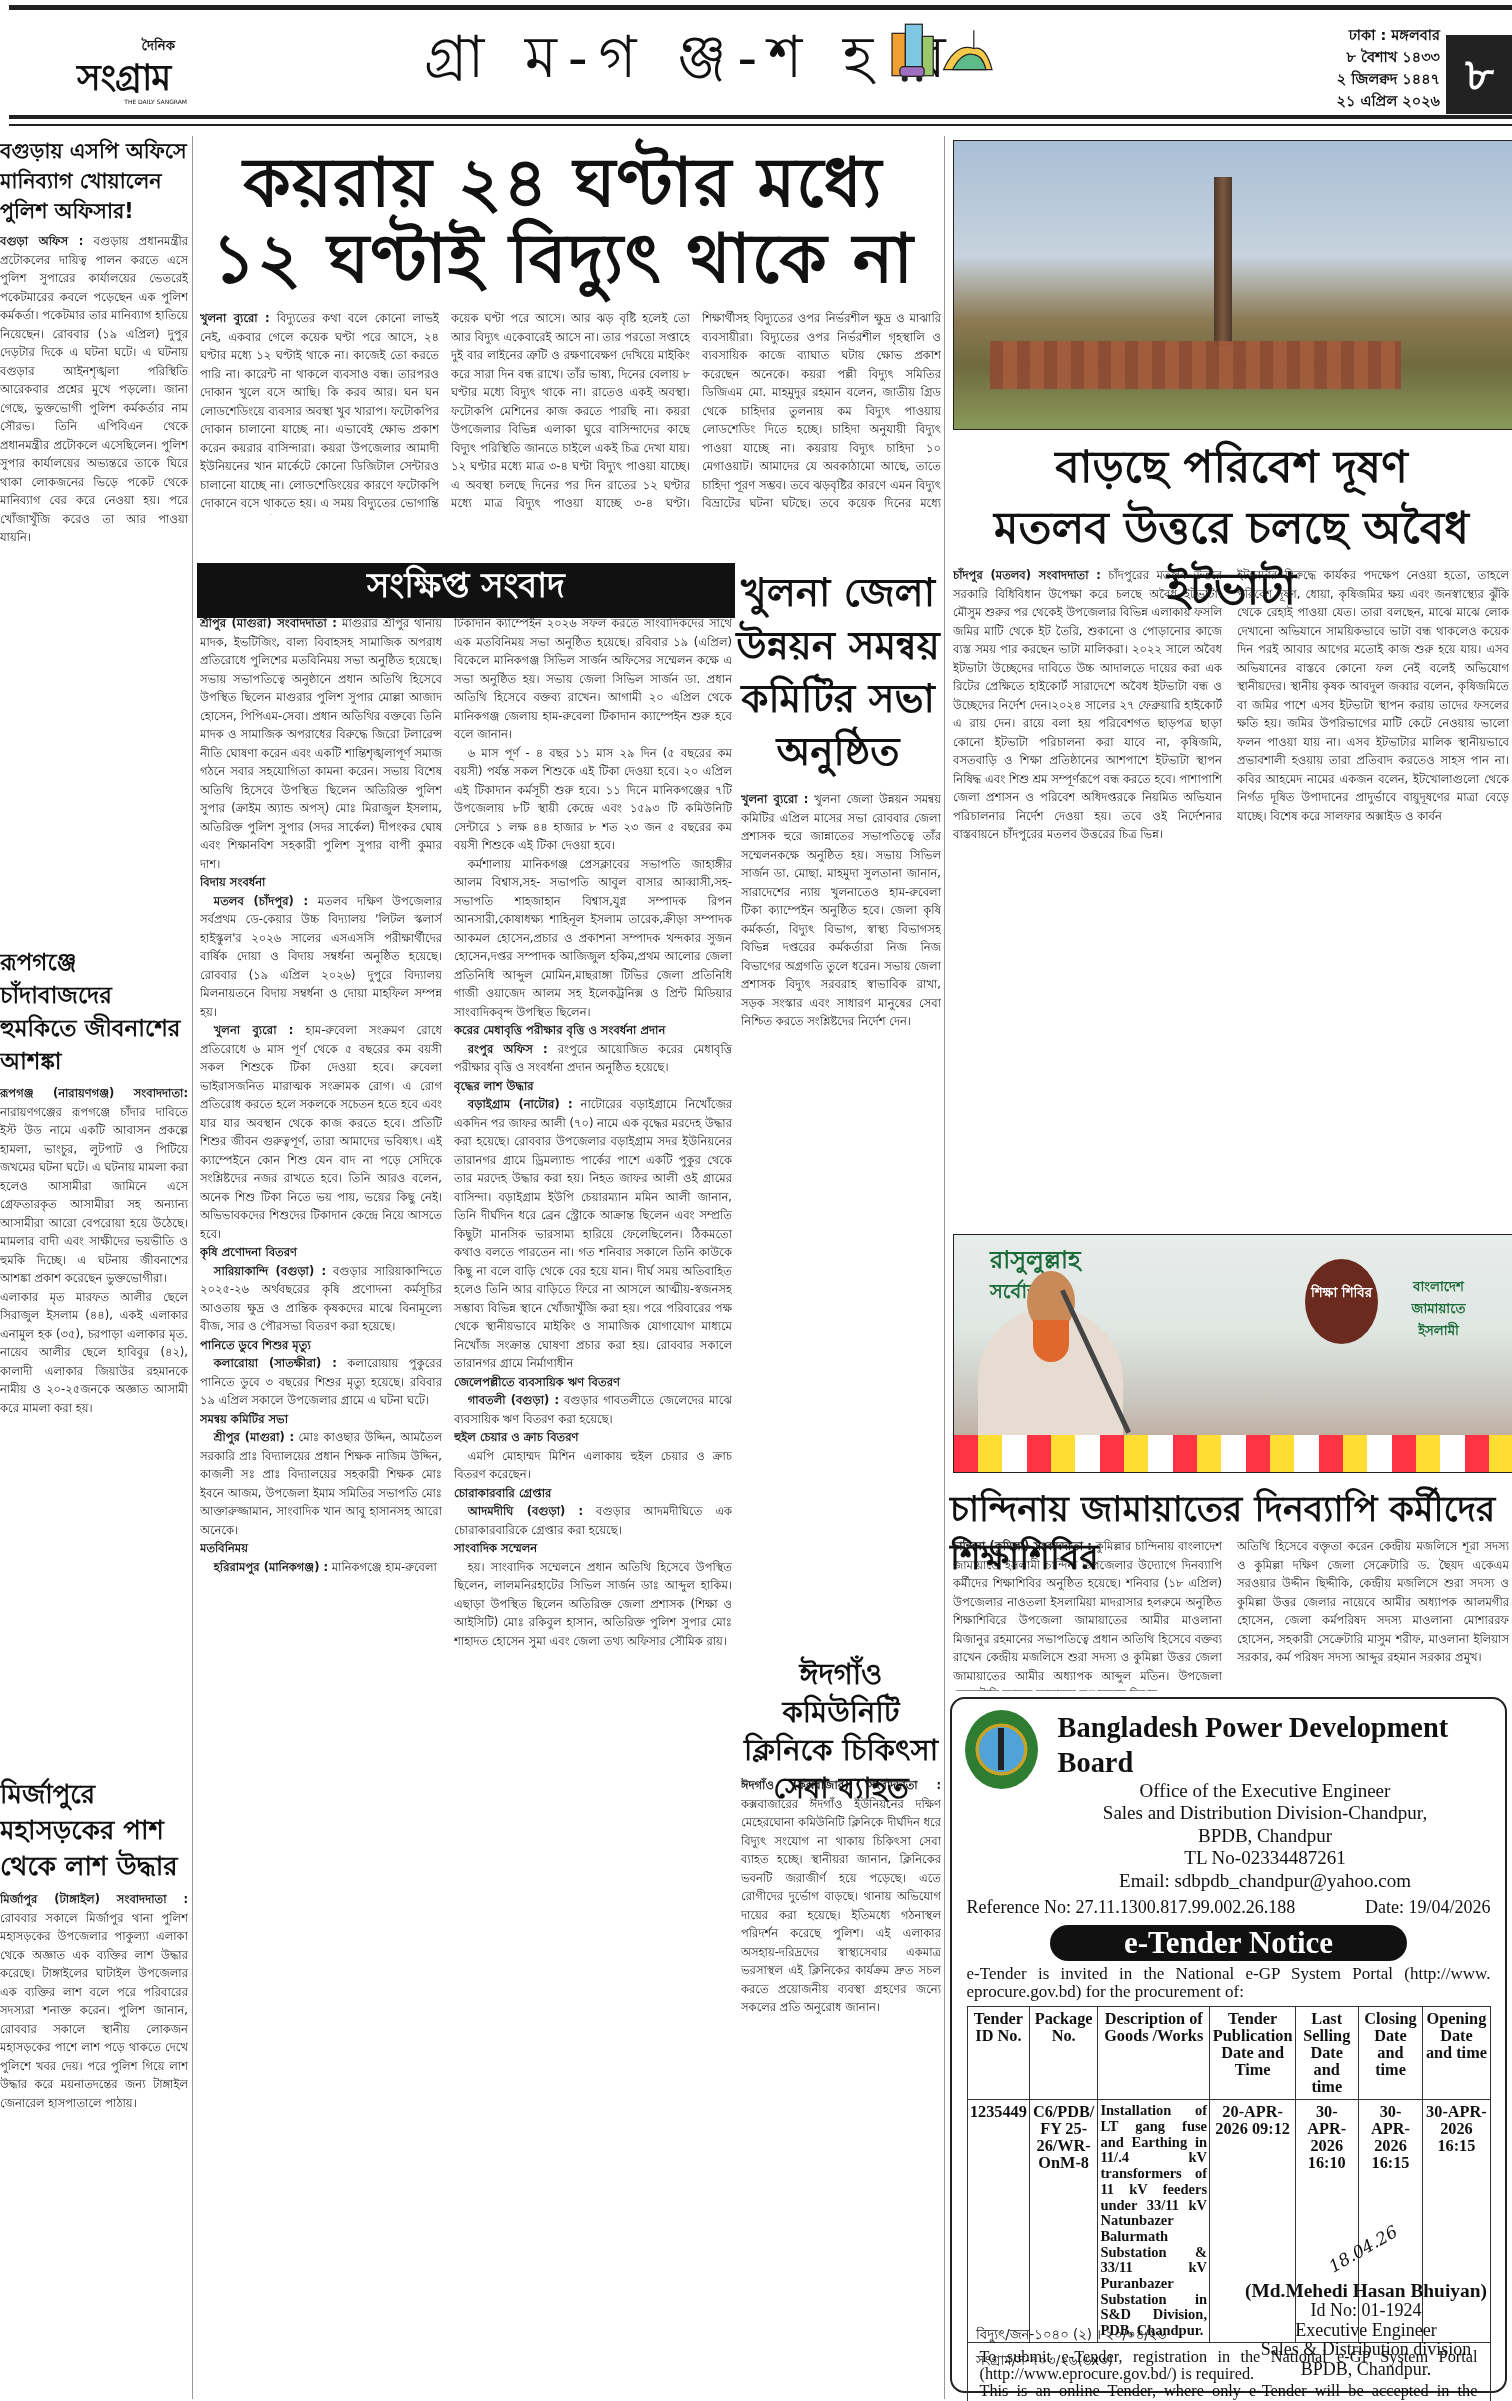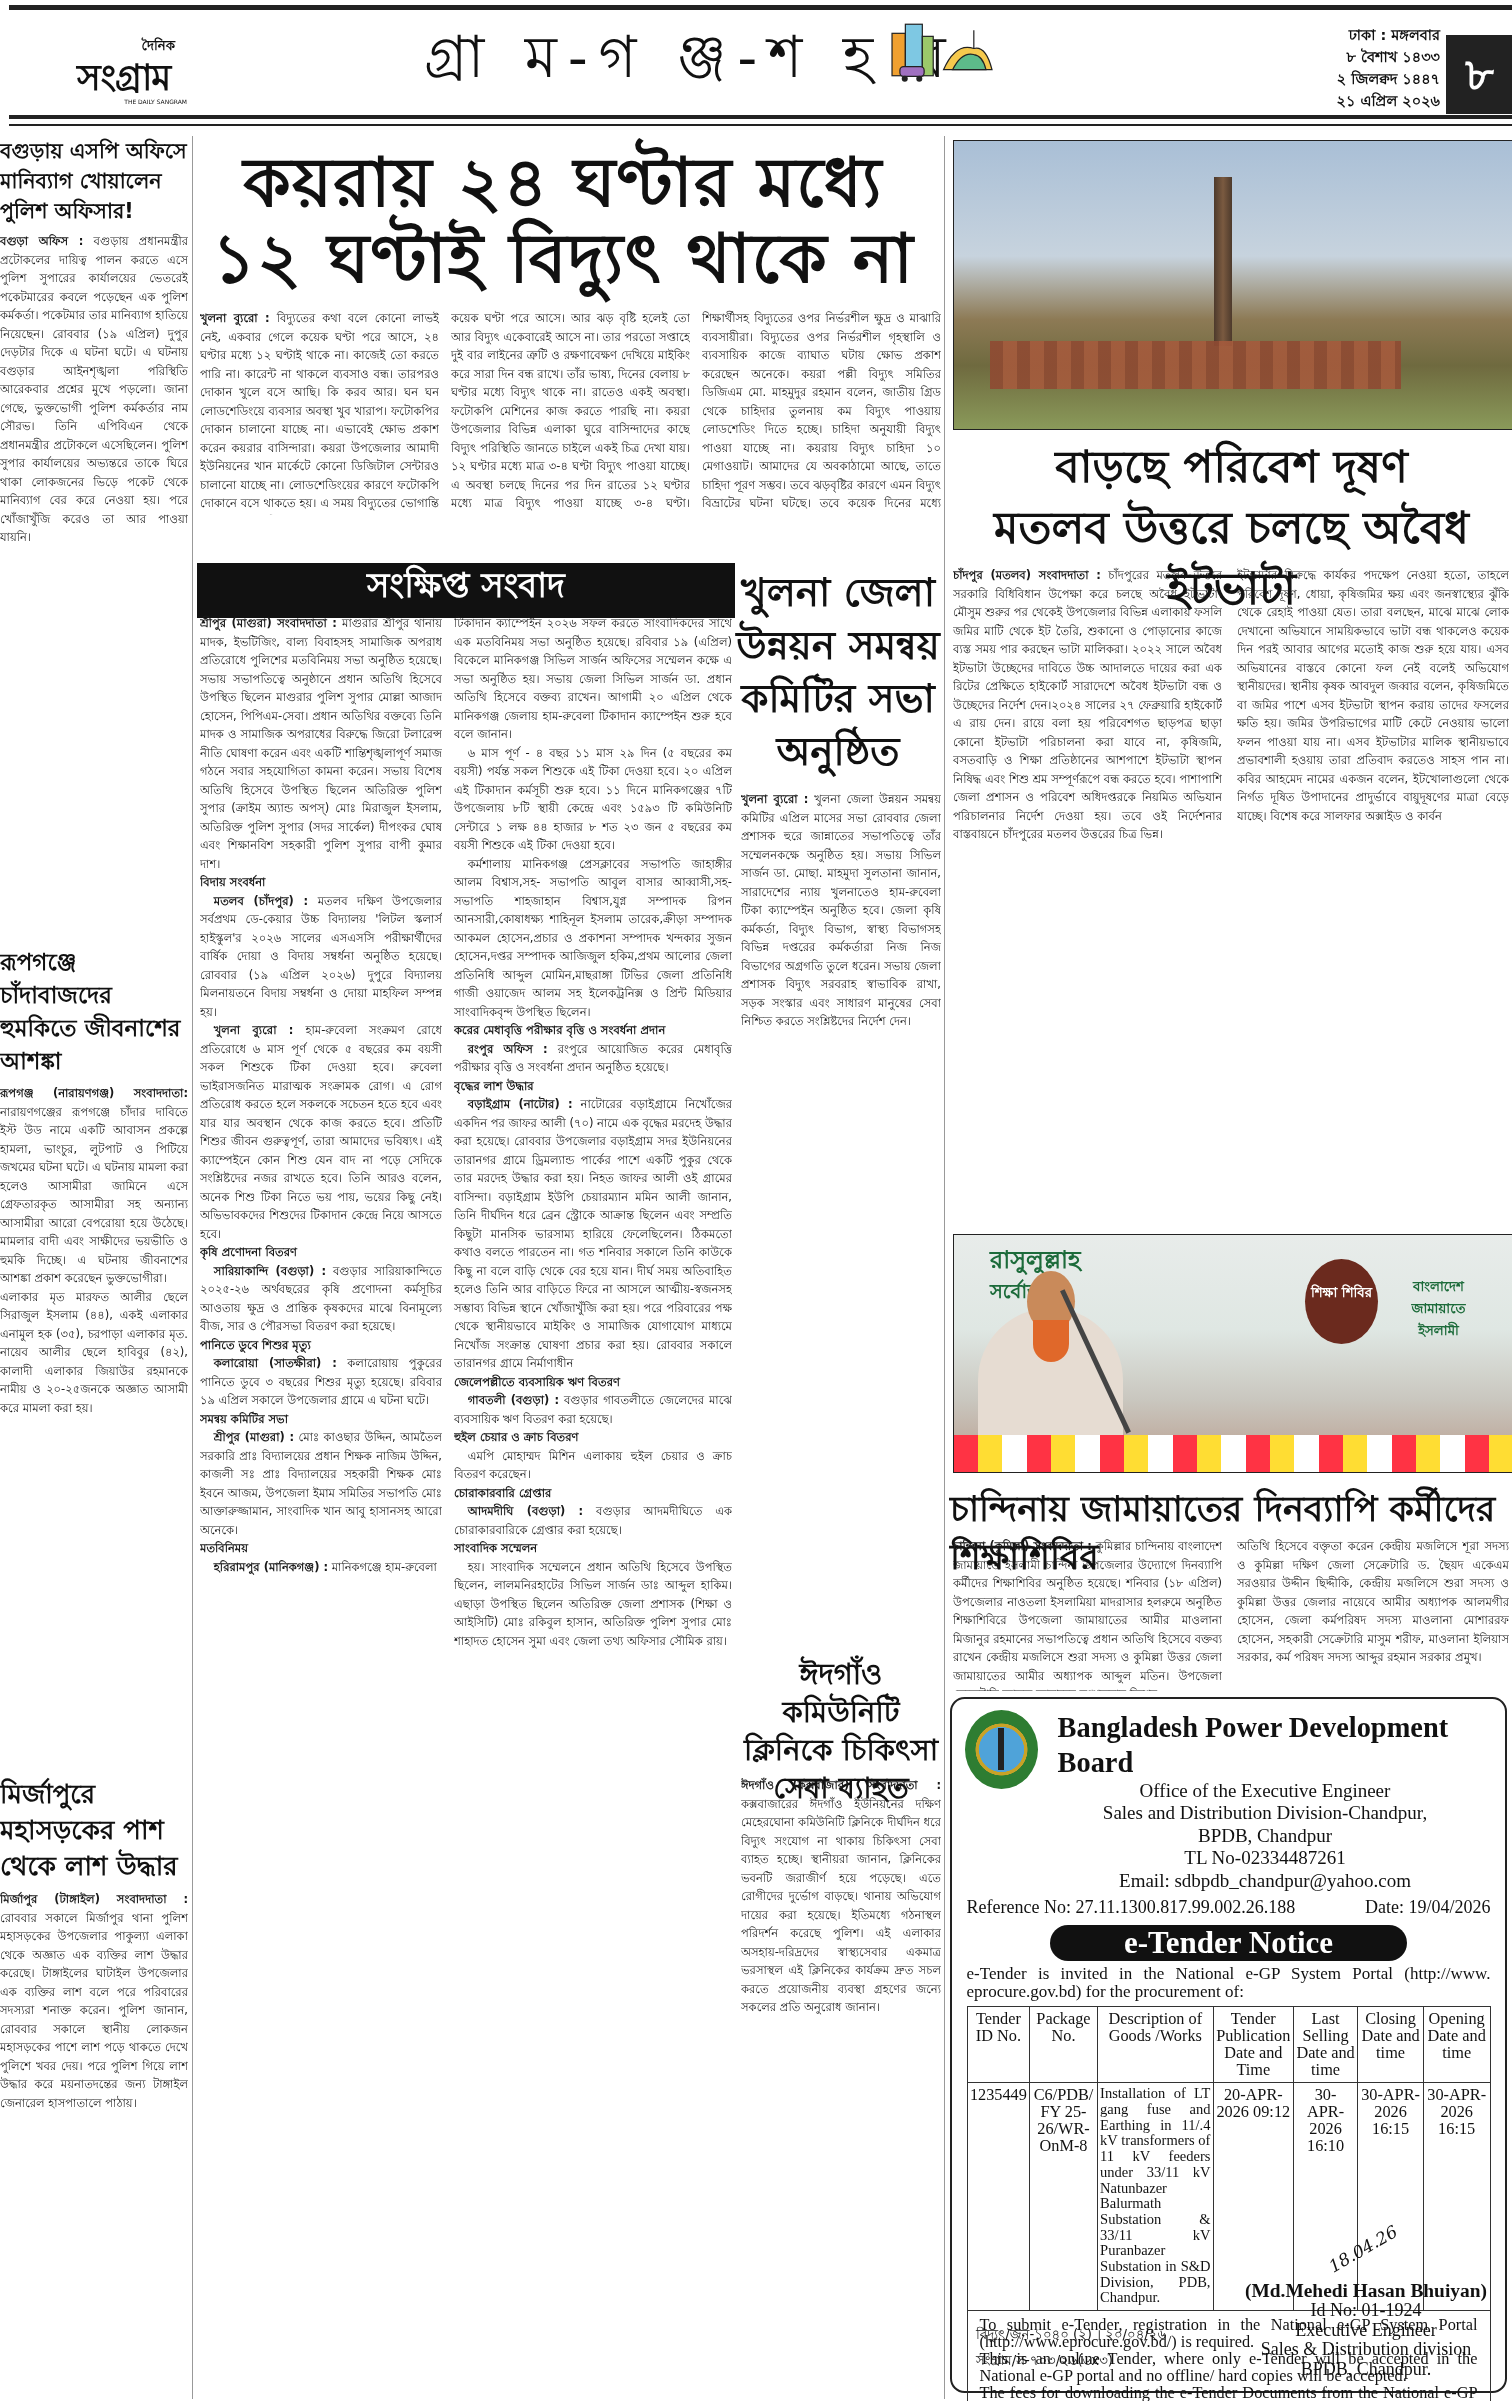--- a/index.html
+++ b/index.html
@@ -30,21 +30,21 @@
 .vr{position:absolute;width:0.6px;background:#999}
 .tender{left:950px;top:1697px;width:557px;height:696px;border:2.4px double #222;border-radius:14.5px;padding:11px 14.5px;font-family:"Liberation Serif","DejaVu Serif",serif;color:#111}
 .t-logo{position:absolute;left:13.3px;top:11px;width:73px;height:79px;border-radius:50%;border:3.6px solid #2e7d32;background:radial-gradient(circle,#4fa3d9 0 45%,#c8a227 46% 52%,#2e7d32 53%);}
 .t-logo:after{content:"";position:absolute;left:30px;top:15px;width:6px;height:42px;background:#222}
 .t-org{margin-left:91px;font-size:28.4px;font-weight:bold;line-height:35px}
 .t-office{text-align:center;font-size:19px;line-height:22.4px;margin-left:73px}
 .t-refrow{display:flex;justify-content:space-between;font-size:18px;margin-top:4.8px}
 .t-pill{margin:7.3px auto 3.6px;width:357px;height:36px;background:#111;color:#fff;border-radius:18px;text-align:center;font-size:31px;font-weight:bold;line-height:36px}
 .t-intro{font-size:17px;line-height:18px;text-align:justify}
 table.t-table{width:100%;border-collapse:collapse;margin-top:4.8px;font-size:16.3px;line-height:17px}
-table.t-table th,table.t-table td{border:1.2px solid #333;padding:3.6px 2.4px;vertical-align:top;text-align:center;font-weight:normal}
+table.t-table th,table.t-table td{border:1.2px solid #333;padding:3.6px 2.4px;vertical-align:top;text-align:center;font-weight:bold}
 table.t-table td.desc{text-align:justify;font-size:14.5px;line-height:15.7px}
 .t-notes{border:1.2px solid #333;border-top:none;padding:4.8px 12px;font-size:16.3px;line-height:17px;text-align:justify}
 .t-sign{position:absolute;right:18px;bottom:12px;width:242px;text-align:center;font-size:18px;line-height:19.4px}
 .t-sign b{font-size:19.4px}
 .sig-scribble{height:54px;font-family:"DejaVu Serif",serif;font-style:italic;font-size:17px;transform:rotate(-30deg);transform-origin:center;padding-top:12px}
 .t-codes{position:absolute;left:24px;bottom:18px;font-size:13.3px;line-height:25.4px;font-family:"DejaVu Sans",sans-serif}
 </style>
 </head>
 <body>
 

